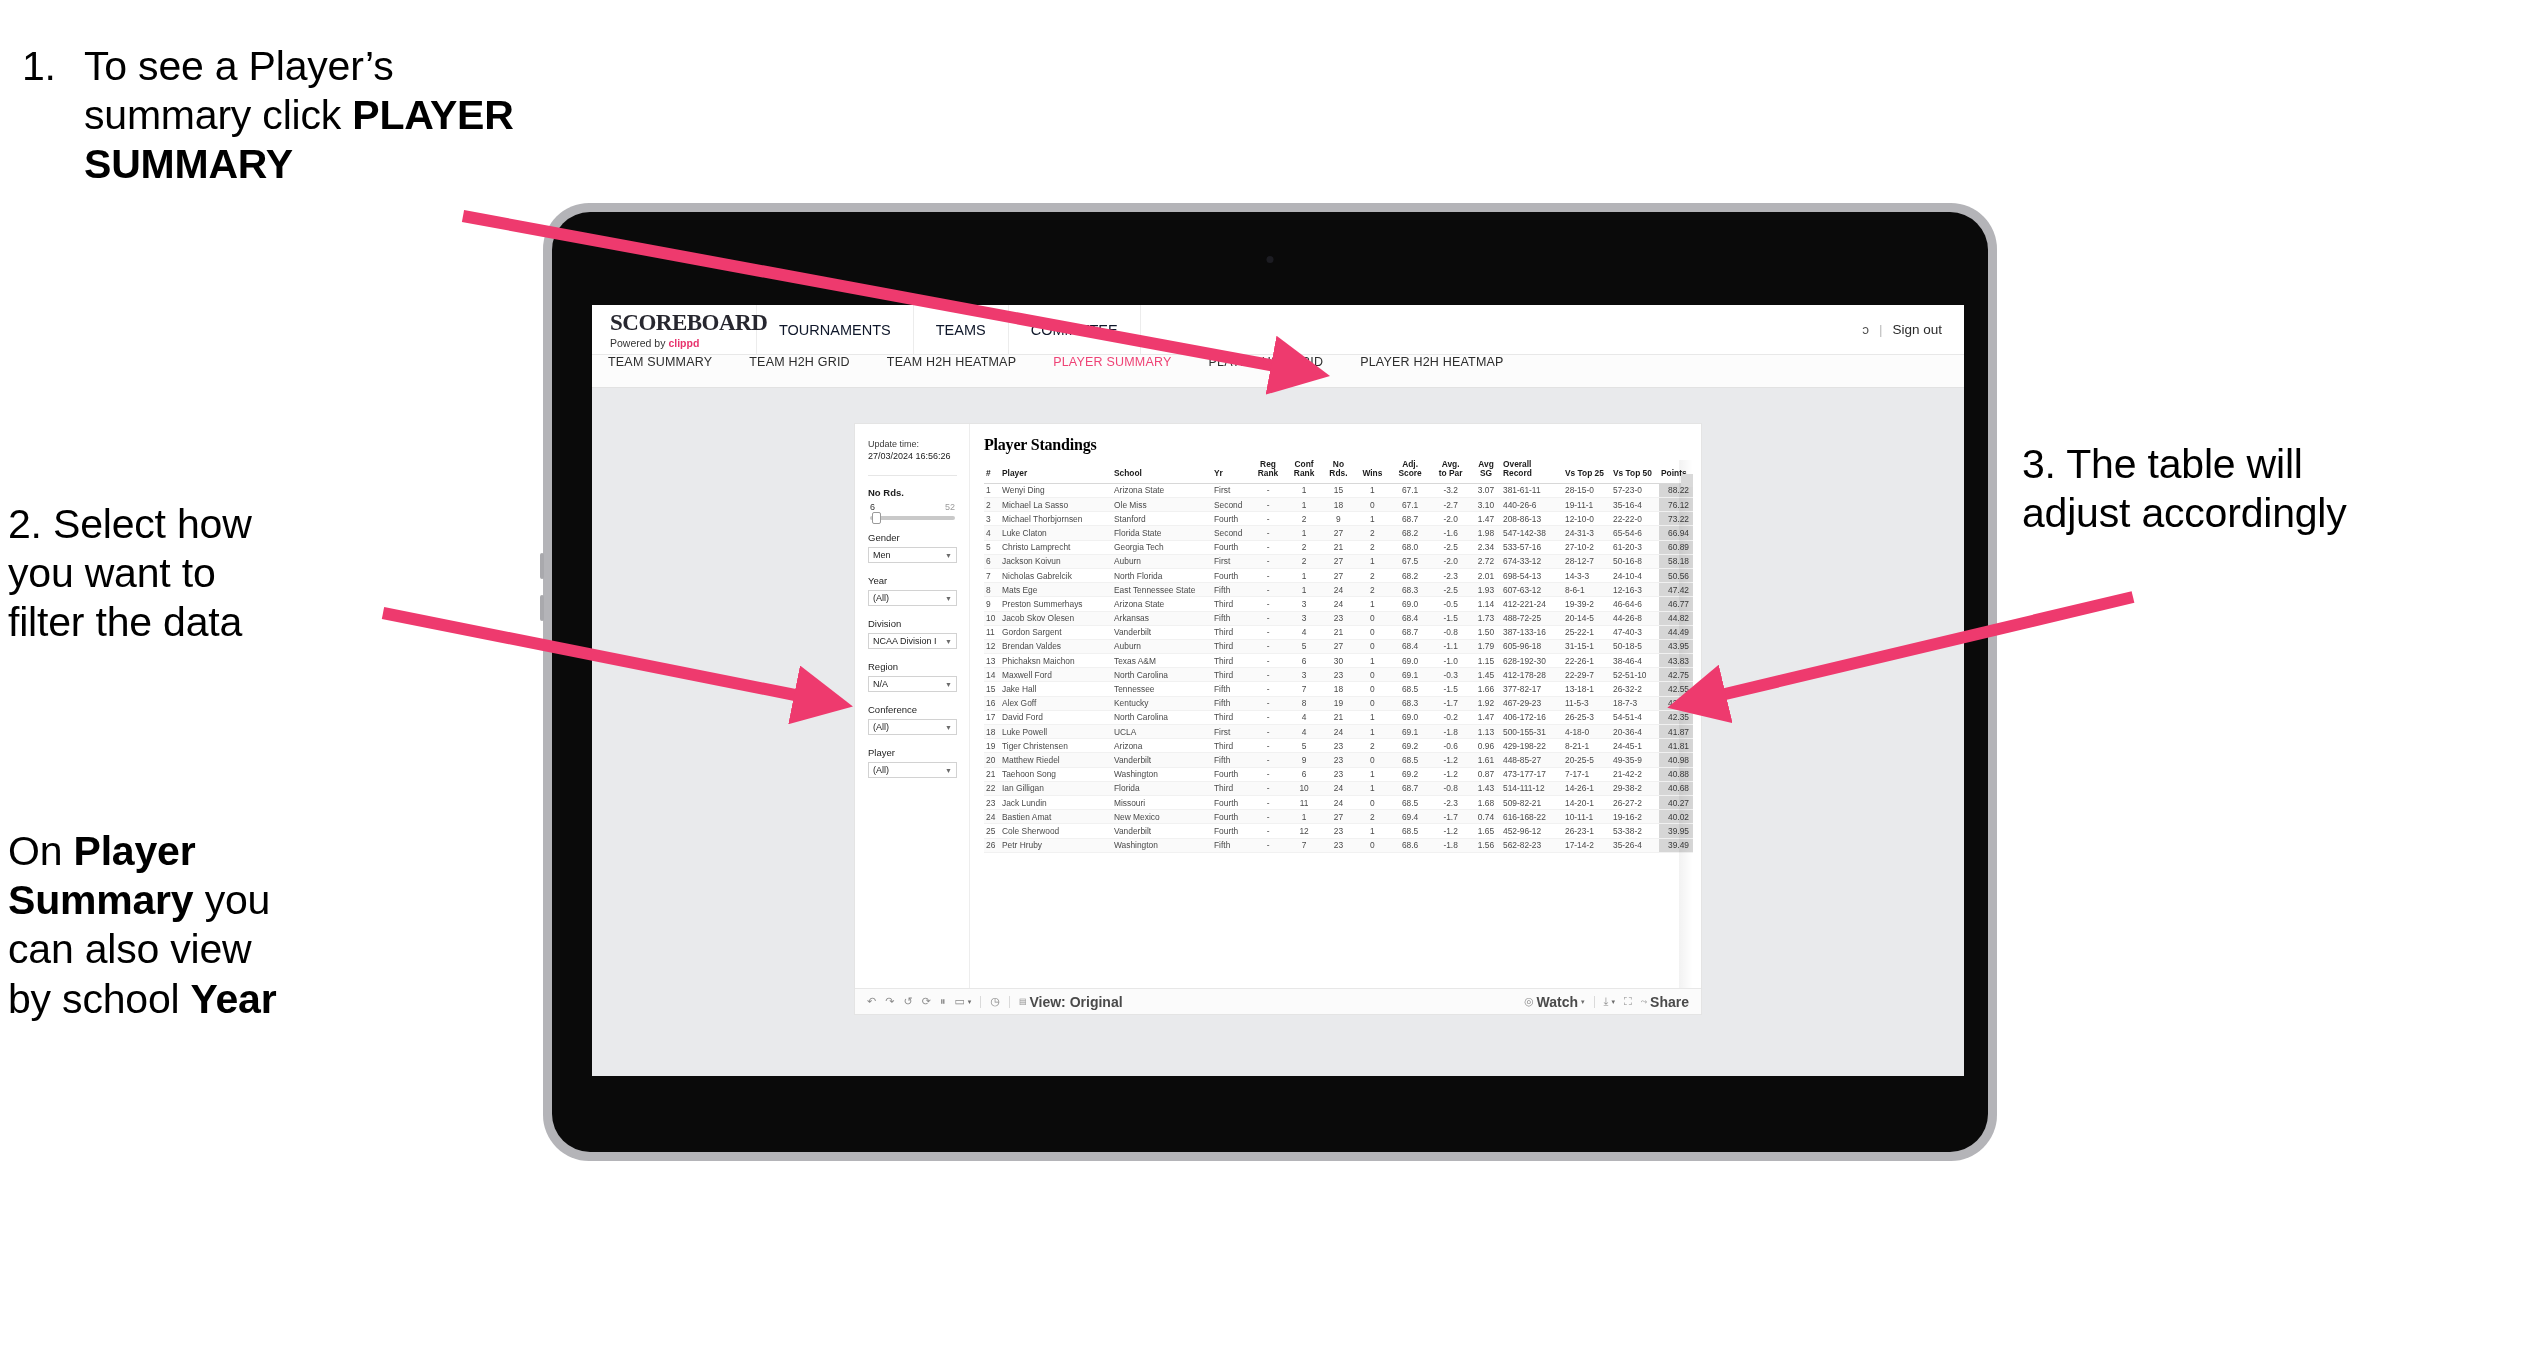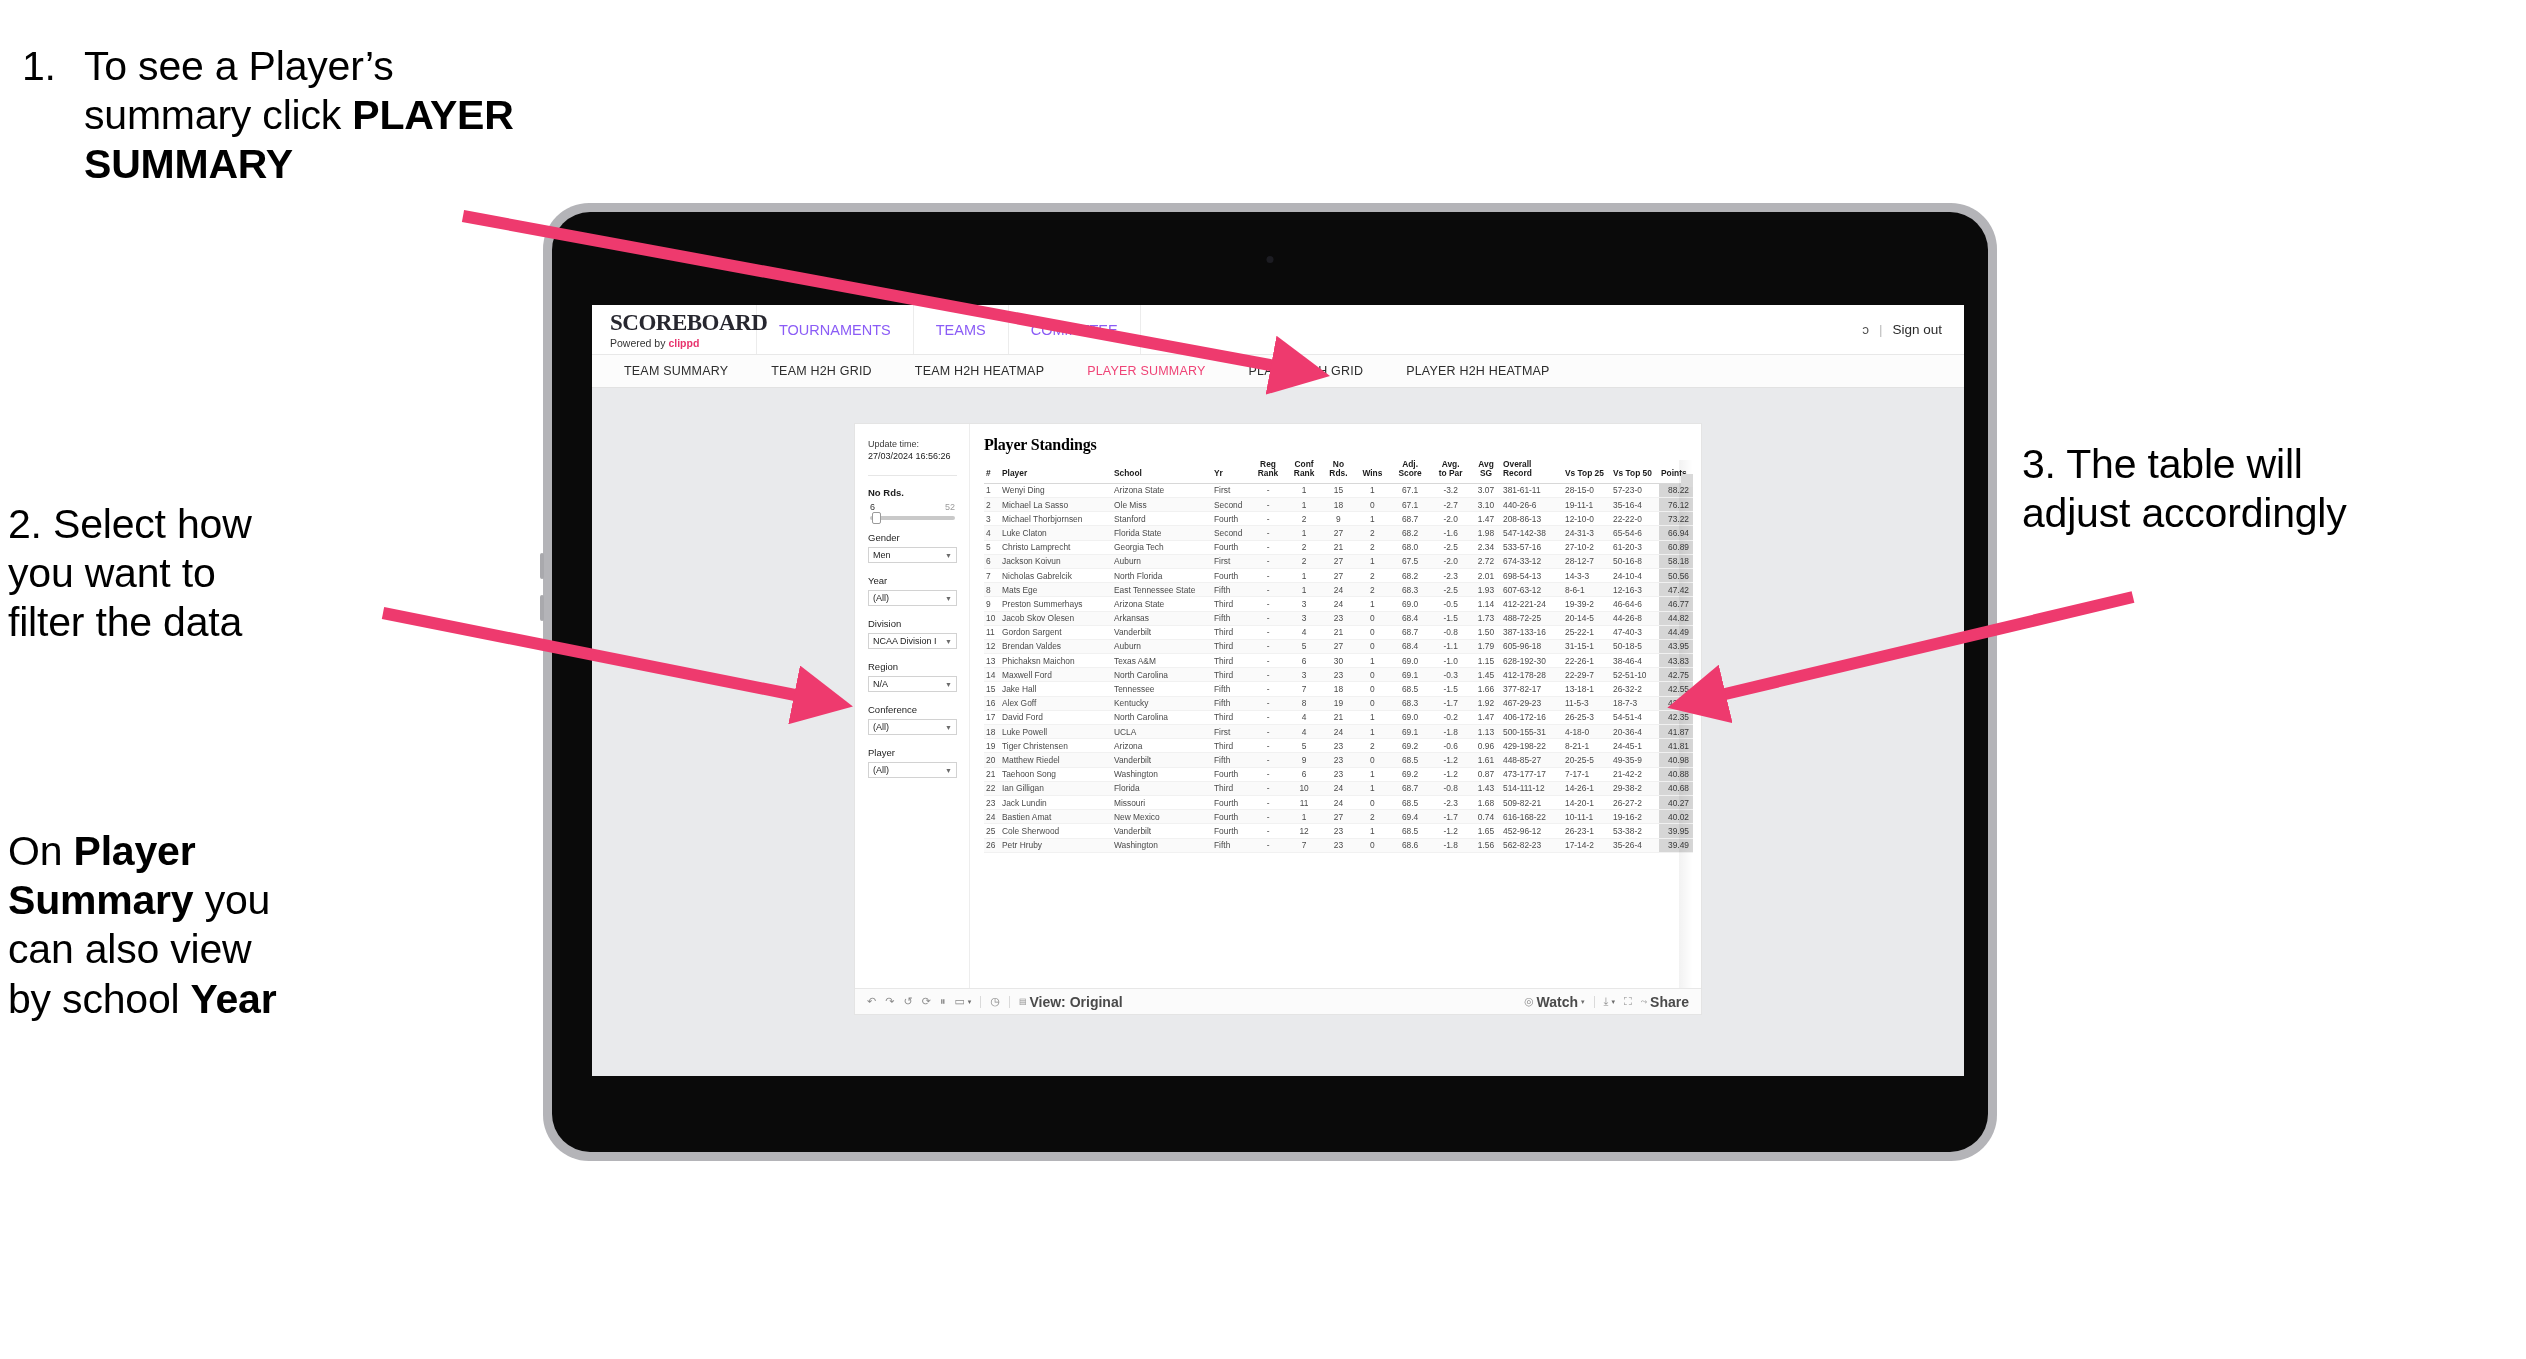--- a/index.html
+++ b/index.html
@@ -87,21 +87,21 @@
     line-height: 1;
   }
   .brand-sub { font-size: 10.5px; color: #333; margin-top: 3px; }
   .brand-sub .clippd { color: #e8336d; font-weight: bold; }
 
   .top-nav { display: flex; align-items: stretch; }
   .top-nav-item {
     display: flex; align-items: center;
     padding: 0 22px;
     font-size: 14.5px;
-    color: #8b5cf6;
+    color: #0f172a;
     border-right: 1px solid #ececec;
     cursor: pointer;
     white-space: nowrap;
   }
   #header-right {
     margin-left: auto;
     display: flex; align-items: center;
     padding-right: 22px;
     gap: 10px;
     font-size: 13.5px;
@@ -110,23 +110,23 @@
   #header-right .clip { color:#555; }
   #header-right .divider { color: #bbb; }
   #signout { cursor: pointer; }
 
   
   #sub-nav {
     height: 33px;
     background: #fcfcfc;
     border-bottom: 1px solid #e2e2e2;
     display: flex;
-    align-items: center;
-    padding-left: 16px;
-    gap: 11px;
+    align-items: flex-start;
+    padding-left: 0;
+    gap: 5px;
   }
   .sub-nav-item {
     font-size: 12.5px;
     color: #2d2d2d;
     padding: 0 16px;
     cursor: pointer;
     white-space: nowrap;
     letter-spacing: 0.2px;
   }
   .sub-nav-item.active { color: #ef4376; }

